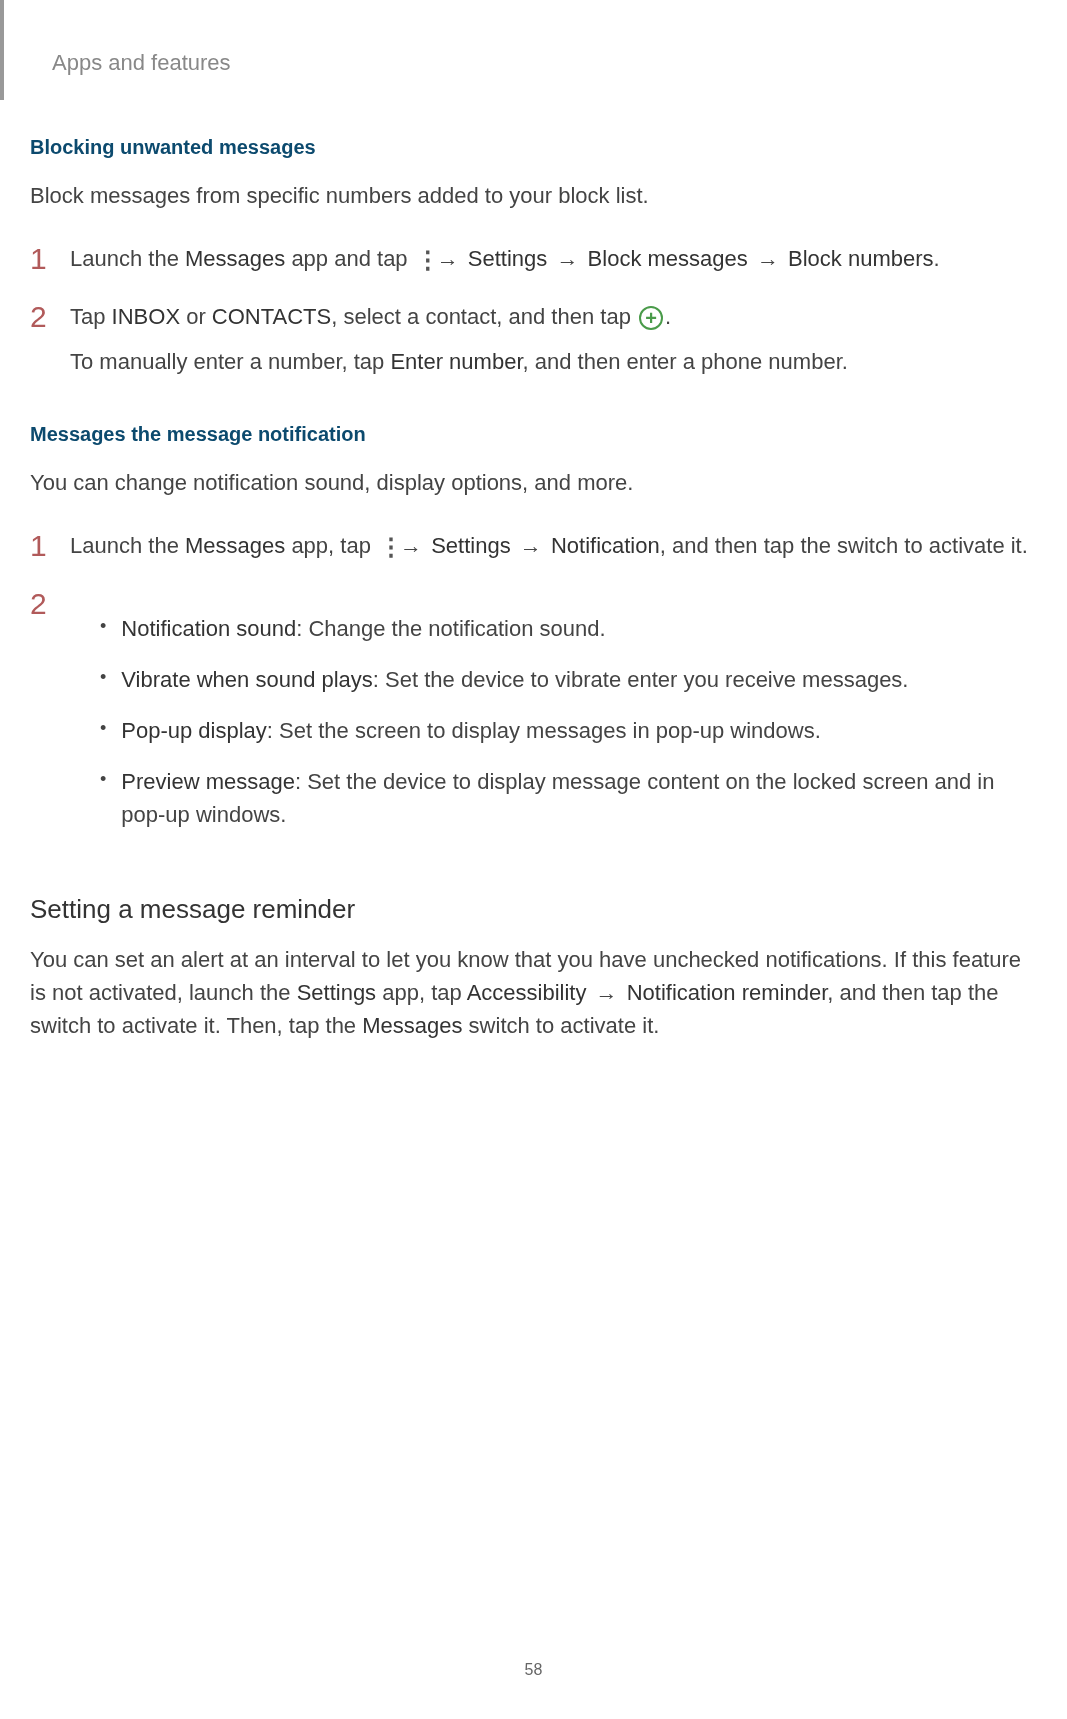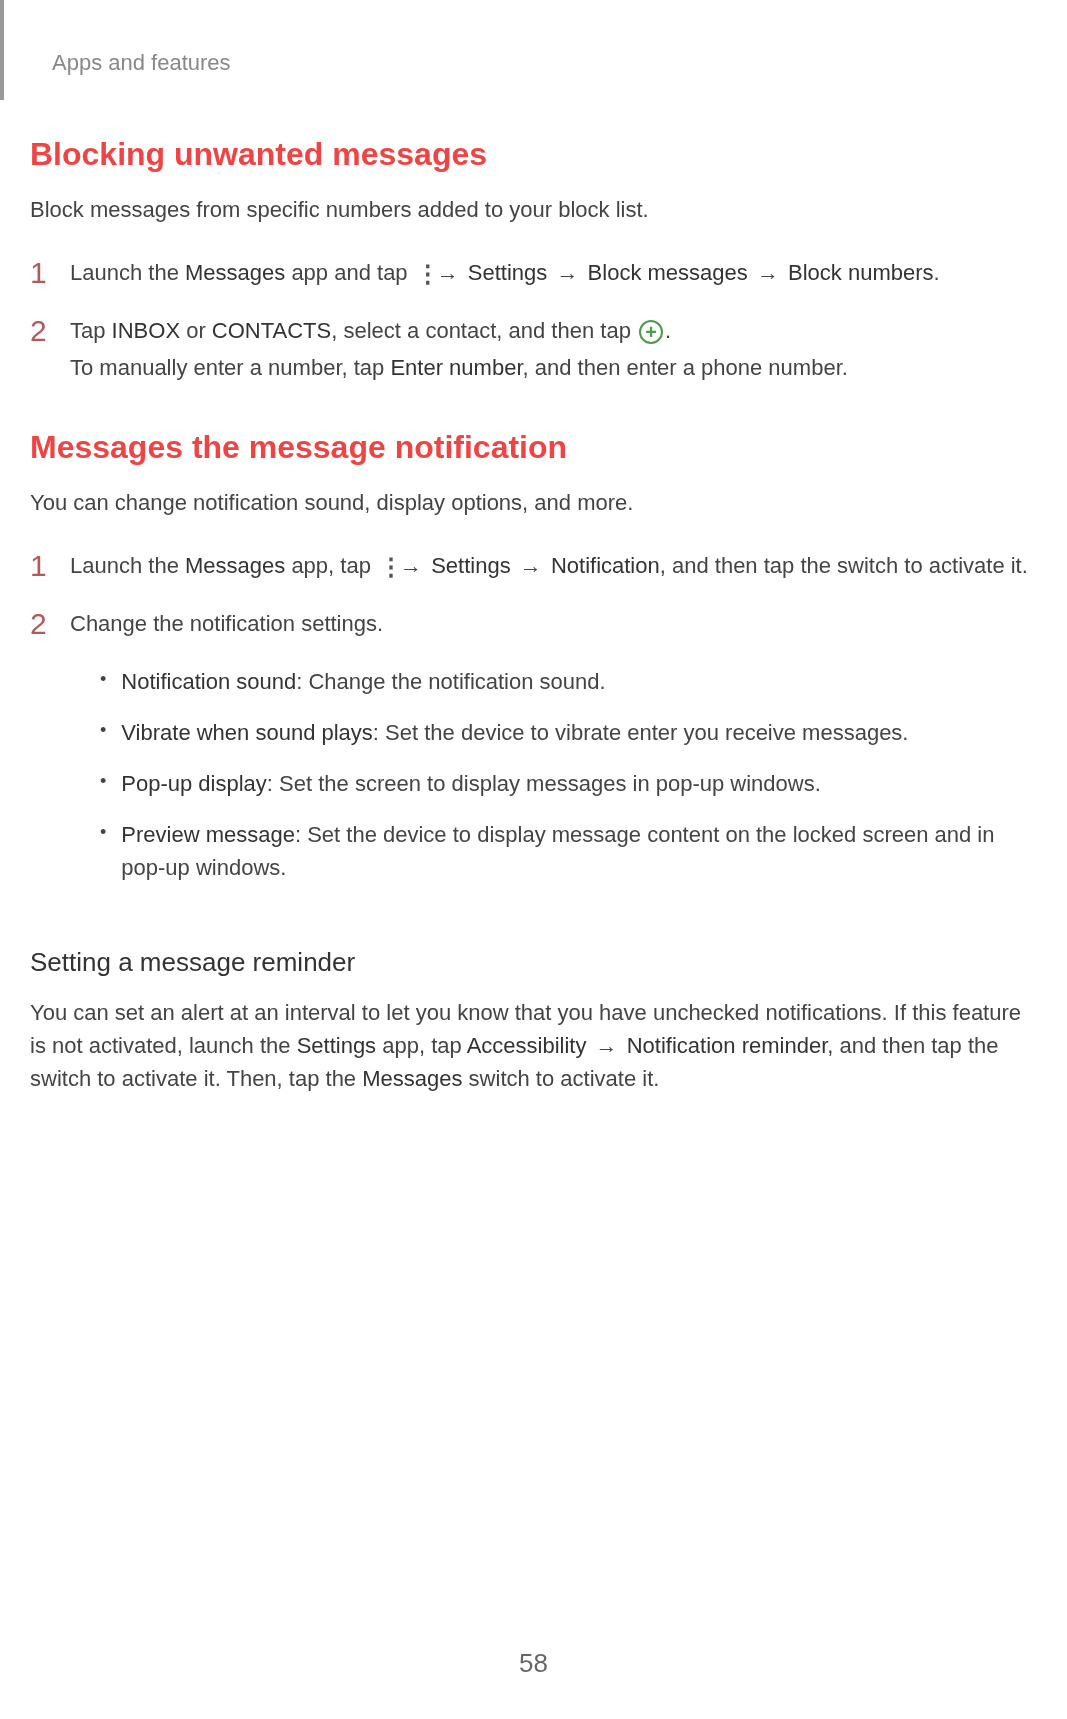--- a/index.html
+++ b/index.html
@@ -23,22 +23,22 @@
       height: 100px;
       background: #999;
     }
     .header-text {
       color: #888;
       font-size: 22px;
       margin-bottom: 60px;
       margin-left: 22px;
     }
     .section-heading {
-      color: #ef4444;
-      font-size: 32px;
+      color: #0c4a6e;
+      font-size: 20px;
       font-weight: 600;
       margin-bottom: 20px;
     }
     .body-text {
       color: #444;
       font-size: 22px;
       line-height: 1.5;
       margin-bottom: 30px;
     }
     .step-list {
@@ -57,21 +57,21 @@
       line-height: 1.1;
       min-width: 25px;
     }
     .step-content {
       color: #444;
       font-size: 22px;
       line-height: 1.5;
       flex: 1;
     }
     .step-content .sub {
-      margin-top: 4px;
+      margin-top: 12px;
     }
     .bold {
       font-weight: 400;
       color: #333;
     }
     .arrow {
       font-weight: 400;
       margin: 0 3px;
     }
     .more-icon {
@@ -138,21 +138,21 @@
       font-weight: 400;
       margin-bottom: 18px;
       margin-top: 2px;
     }
     .page-number {
       position: absolute;
       bottom: 40px;
       left: 50%;
       transform: translateX(-50%);
       color: #666;
-      font-size: 26px;
+      font-size: 16px;
     }
   </style>
 </head>
 <body>
 
 <div class="side-bar"></div>
 
 <div class="header-text">Apps and features</div>
 
 <h2 class="section-heading">Blocking unwanted messages</h2>
@@ -182,21 +182,20 @@
 <div class="step-list">
   <div class="step">
     <div class="step-number">1</div>
     <div class="step-content">
       <span>Launch the </span><span class="bold">Messages</span><span> app, tap </span><span class="more-icon"></span><span class="arrow">→</span> <span class="bold">Settings</span> <span class="arrow">→</span> <span class="bold">Notification</span><span>, and then tap the switch to activate it.</span>
     </div>
   </div>
   <div class="step">
     <div class="step-number">2</div>
     <div class="step-content">
-      <span>Change the notification settings.</span>
       <ul class="bullet-list">
         <li class="bullet-item">
           <span class="bullet">•</span>
           <div class="bullet-content"><span class="bold">Notification sound</span><span>: Change the notification sound.</span></div>
         </li>
         <li class="bullet-item">
           <span class="bullet">•</span>
           <div class="bullet-content"><span class="bold">Vibrate when sound plays</span><span>: Set the device to vibrate enter you receive messages.</span></div>
         </li>
         <li class="bullet-item">

